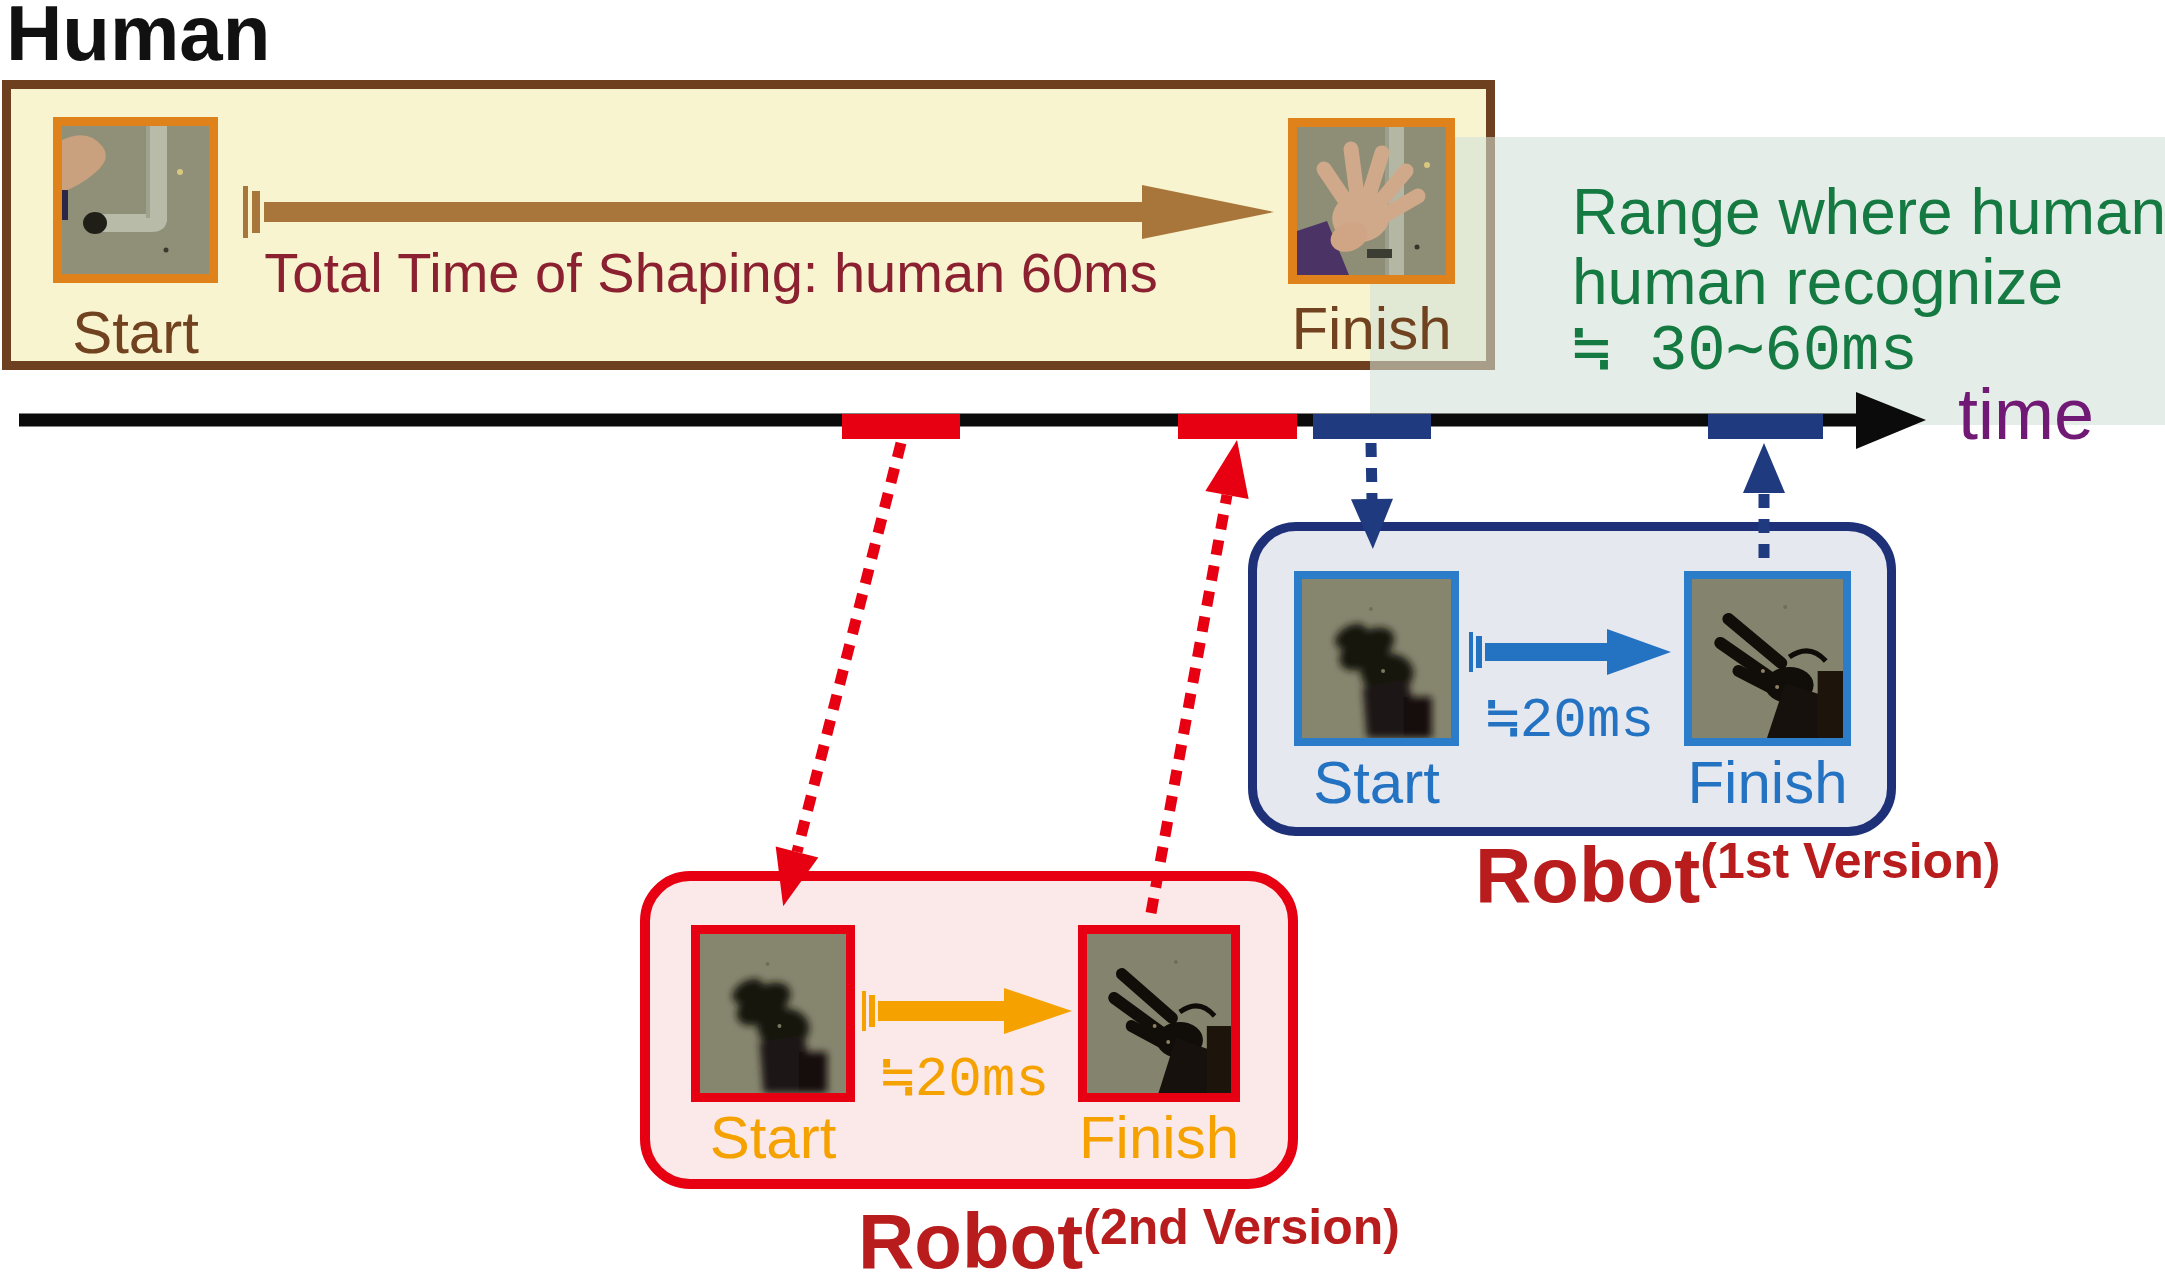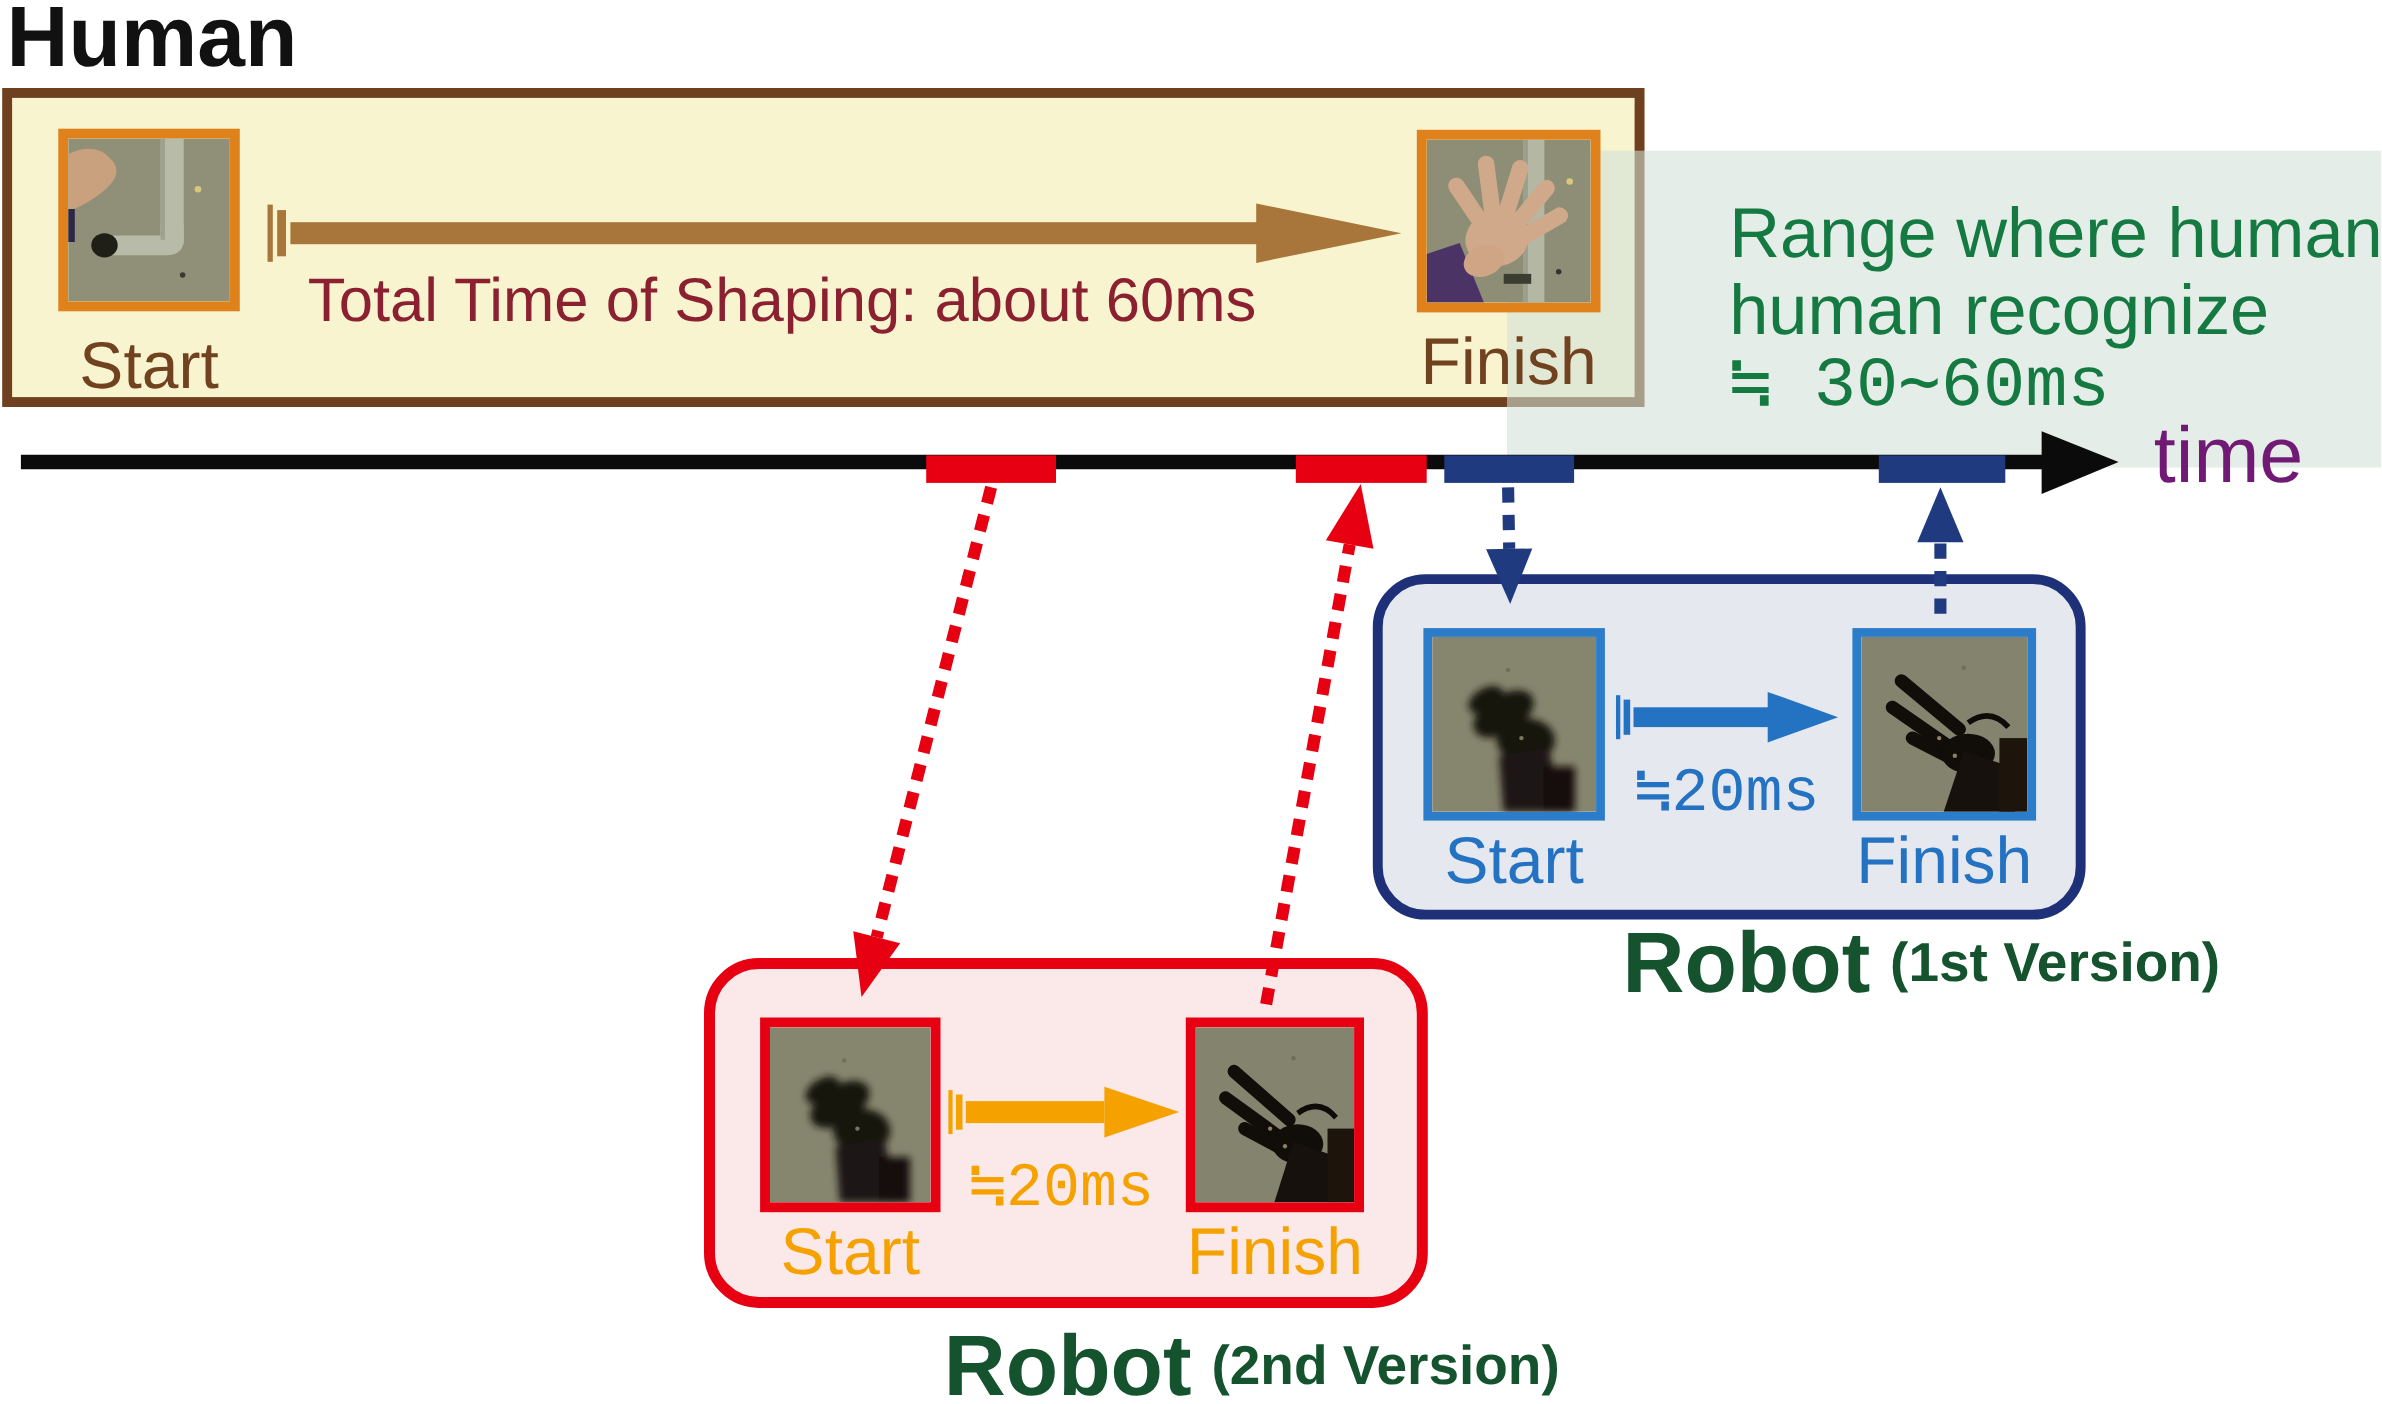--- a/index.html
+++ b/index.html
@@ -48,21 +48,21 @@
   .robot2-box{
     left:640px;top:871px;width:658px;height:318px;
     border:10px solid #e60012;border-radius:50px;background:#fbe9ea;
   }
   .robot1-frame{border:8px solid #2b7cc9;}
   .robot2-frame{border:9px solid #e60012;}
   .robot1-label{font-size:60px;color:#2473c2;}
   .robot2-label{font-size:60px;color:#f5a100;}
   .duration1{font-size:56px;color:#2473c2;}
   .duration2{font-size:56px;color:#f5a100;}
-  .robot-caption{position:absolute;display:flex;align-items:center;gap:18px;white-space:nowrap;color:#14532d;}
+  .robot-caption{position:absolute;display:flex;align-items:flex-start;white-space:nowrap;color:#b91c1c;}
   .robot-caption .big{font-size:78px;font-weight:bold;line-height:1;}
   .robot-caption .small{font-size:50px;font-weight:bold;line-height:1;}
 </style>
 </head>
 <body>
 
 <div class="canvas">
 
   <div class="figure-title">Human</div>
 
@@ -83,21 +83,21 @@
     </div>
     <div class="cap center human-label" style="left:42px;top:214px;width:165px;">Start</div>
 
     <svg class="abs" style="left:232px;top:89px;width:1031px;height:68px;" viewBox="0 0 1031 68">
       <rect x="0" y="8" width="5" height="52" fill="#a8763a"></rect>
       <rect x="9" y="13" width="8" height="42" fill="#a8763a"></rect>
       <rect x="21" y="24" width="880" height="20" fill="#a8763a"></rect>
       <polygon points="899,7 1031,34 899,61" fill="#a8763a"></polygon>
     </svg>
 
-    <div class="cap center shaping-caption" style="left:250px;top:156px;width:900px;">Total Time of Shaping: about 60ms</div>
+    <div class="cap center shaping-caption" style="left:250px;top:156px;width:900px;">Total Time of Shaping: human 60ms</div>
   </div>
 
   <div class="green-region">
     <div class="green-text">
       <div>Range where human</div>
       <div>human recognize</div>
       <div class="sym">≒ 30∼60ms</div>
     </div>
   </div>
 

